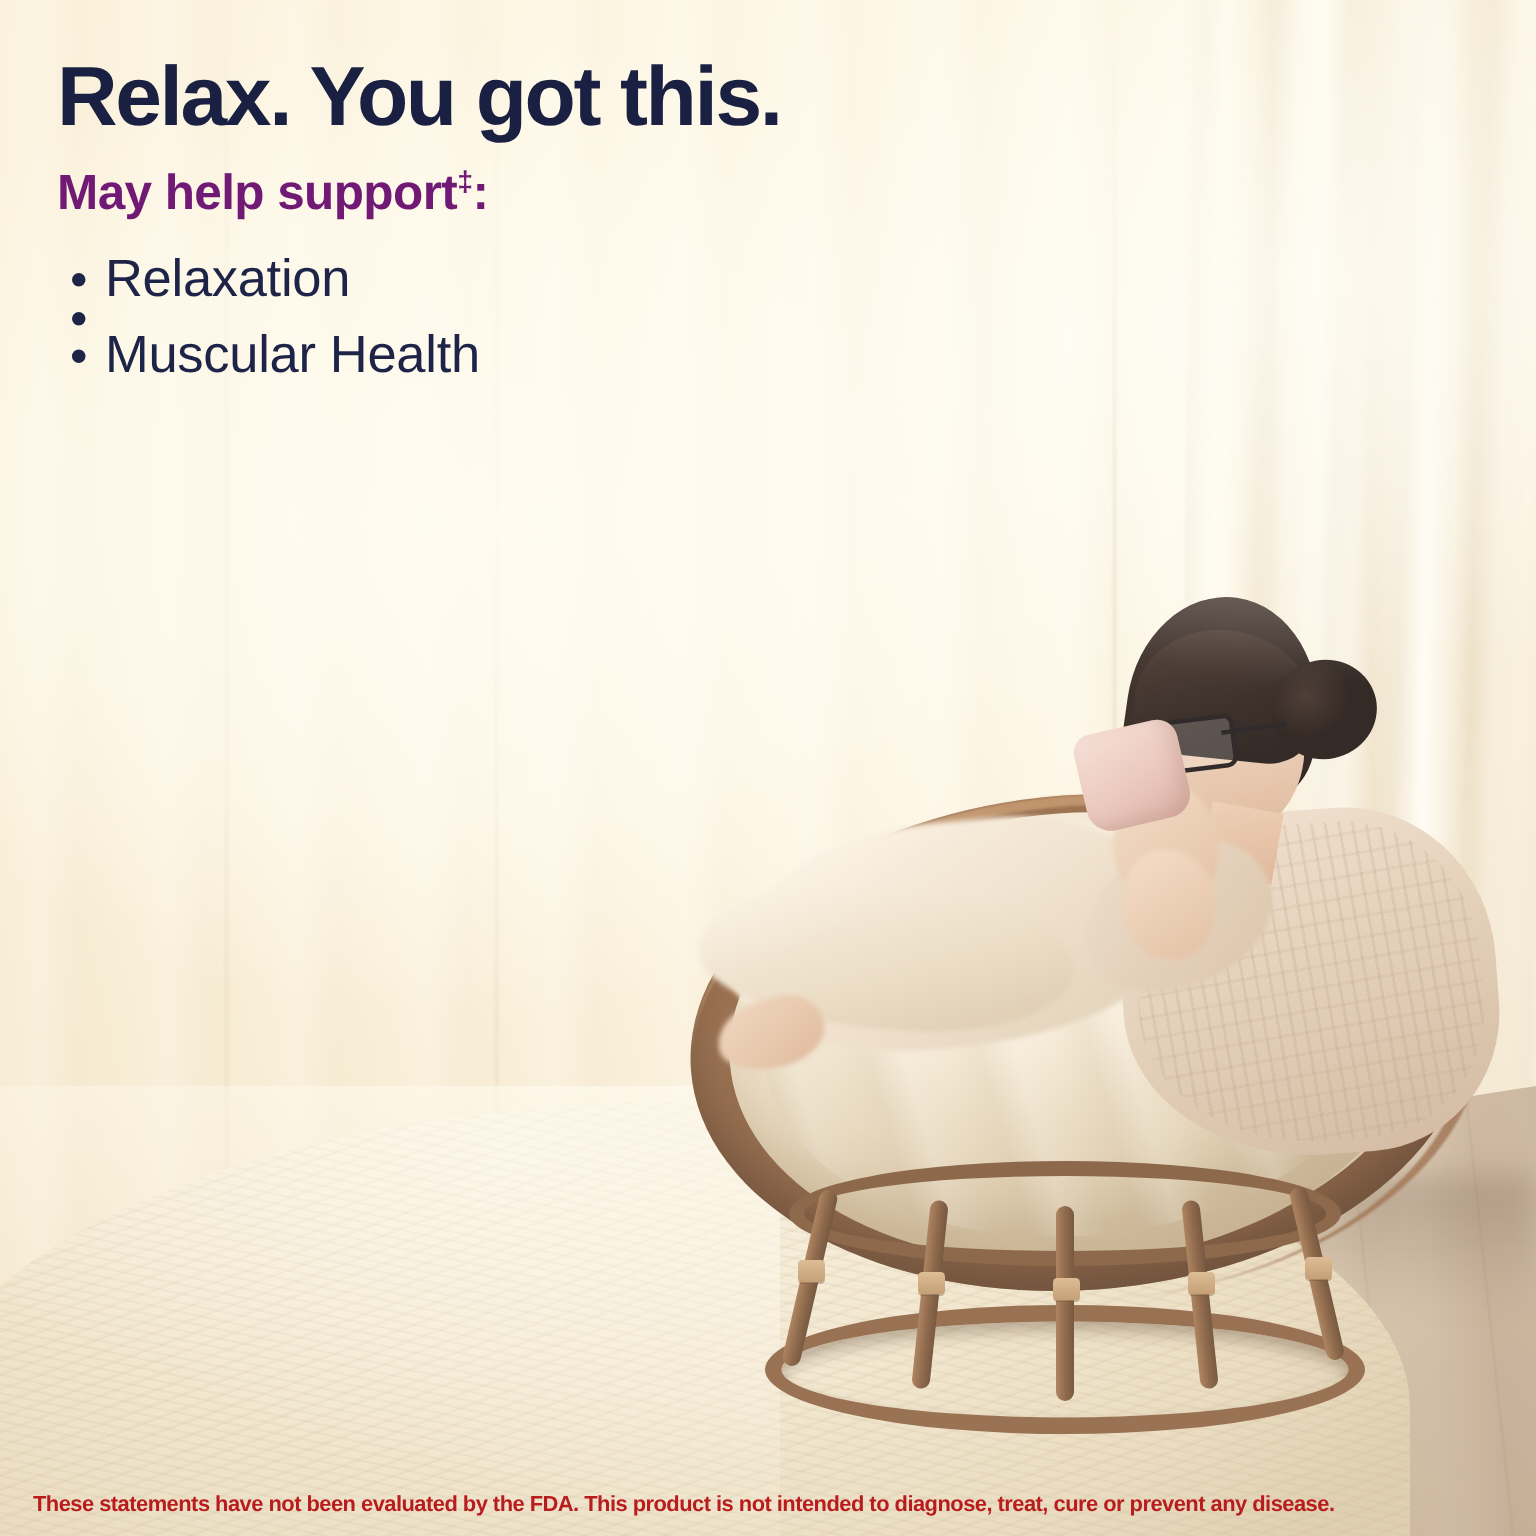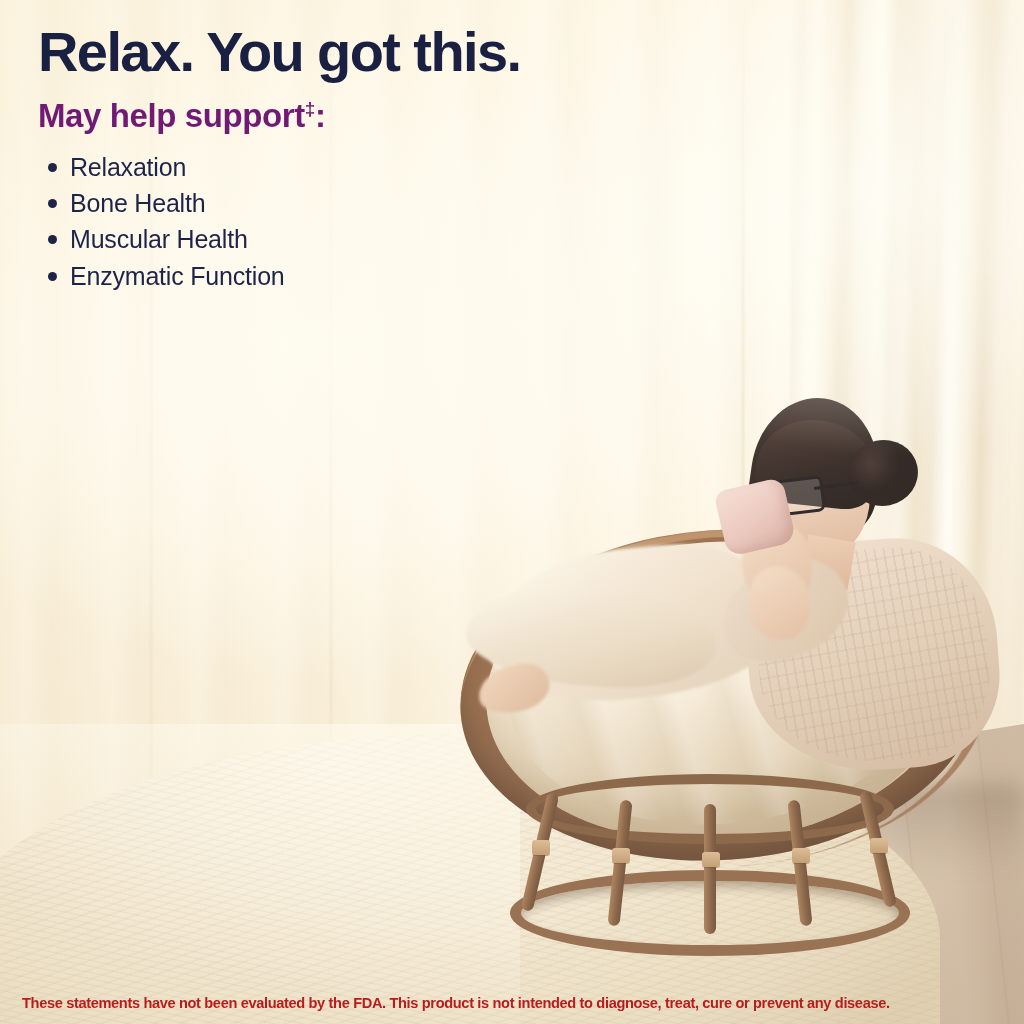--- a/index.html
+++ b/index.html
@@ -335,21 +335,21 @@
   .warm-tint {
     position: absolute; inset: 0;
     background: linear-gradient(180deg, rgba(255,248,228,.30), rgba(255,244,220,.10) 45%, rgba(238,222,196,.16));
     pointer-events: none;
   }
 
   
   .copy {
     position: absolute;
     left: 38px;
-    top: 22px;
+    top: 34px;
     width: 620px;
   }
   .headline {
     font-size: 56px;
     font-weight: 700;
     letter-spacing: -1.6px;
     color: #1a2042;
     line-height: 1.08;
     margin: 0;
     white-space: nowrap;
@@ -368,21 +368,21 @@
     vertical-align: super;
     line-height: 0;
   }
   .benefits {
     list-style: none;
     margin: 14px 0 0 0;
     padding: 0 0 0 32px;
   }
   .benefits li {
     position: relative;
-    font-size: 25px;
+    font-size: 35px;
     font-weight: 300;
     color: #1e2448;
     line-height: 1.45;
     letter-spacing: -0.2px;
   }
   .benefits li .dot {
     position: absolute;
     left: -22px;
     top: 50%;
     width: 9px; height: 9px;
@@ -468,21 +468,20 @@
     <div class="warm-tint"></div>
   </div>
 
   <div class="copy">
     <h1 class="headline">Relax. You got this.</h1>
 
     <p class="subhead"><span>May help support</span><sup>‡</sup><span>:</span></p>
 
     <ul class="benefits">
       <li><span class="dot"></span><span>Relaxation</span></li>
-      <li><span class="dot"></span><span>Bone Health</span></li>
+      <li><span class="dot"></span></li>
       <li><span class="dot"></span><span>Muscular Health</span></li>
-      <li><span class="dot"></span><span>Enzymatic Function</span></li>
     </ul>
   </div>
 
   <div class="disclaimer">These statements have not been evaluated by the FDA. This product is not intended to diagnose, treat, cure or prevent any disease.</div>
 
 </div>
 
 </body></html>

